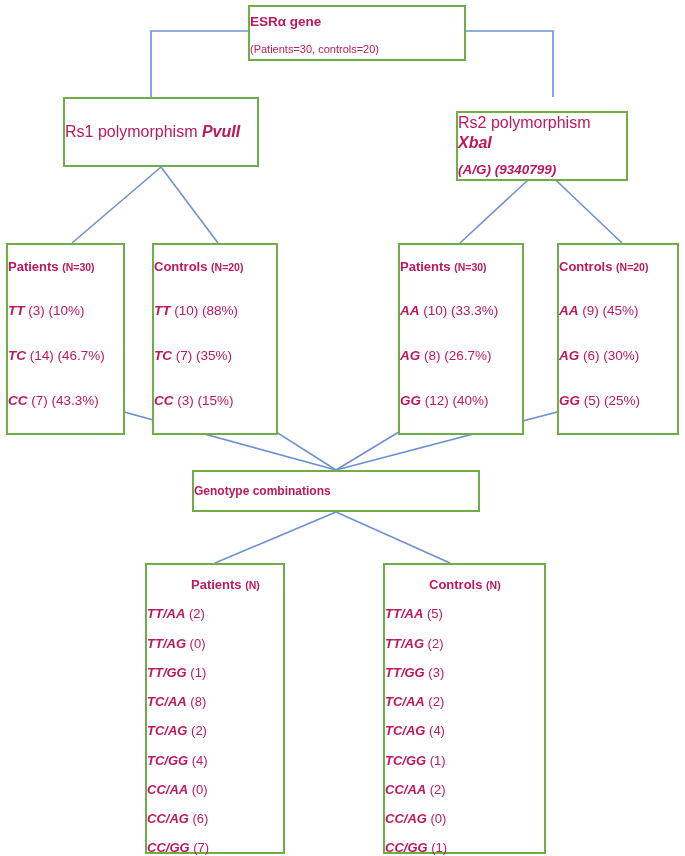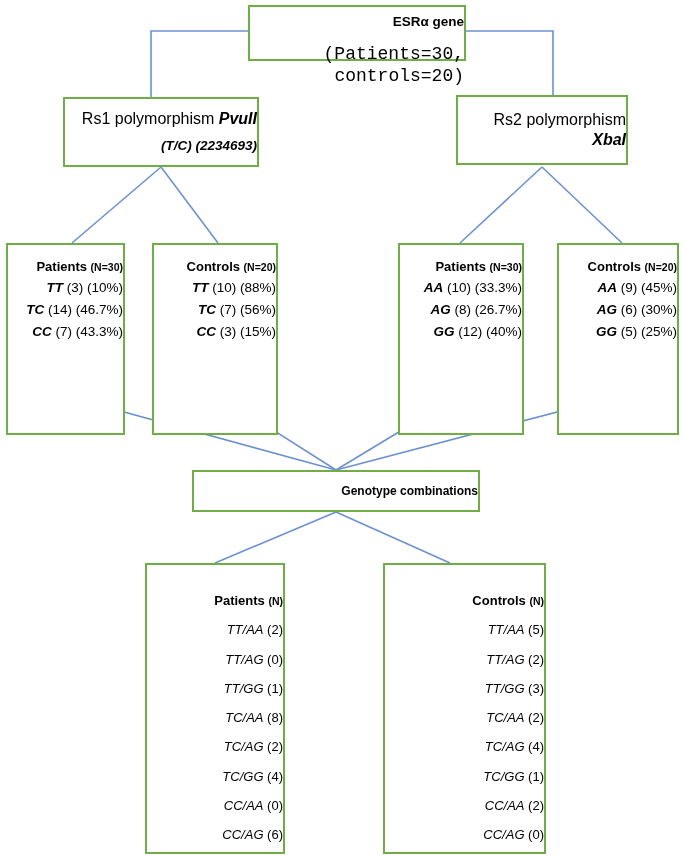--- a/index.html
+++ b/index.html
@@ -25,22 +25,22 @@
     top: 0;
     width: 685px;
     height: 856px;
     pointer-events: none;
   }
   .node {
     position: absolute;
     box-sizing: border-box;
     border: 2px solid #70AD47;
     background: #ffffff;
-    color: #000000;
-    text-align: right;
+    color: #be185d;
+    text-align: left;
     z-index: 2;
   }
   .node-inner {
     display: flex;
     flex-direction: column;
     justify-content: center;
     height: 100%;
     box-sizing: border-box;
   }
   .node-inner.top-align {
@@ -51,75 +51,75 @@
     line-height: 1.25;
   }
   
   #node-root { left: 248px; top: 5px; width: 218px; height: 56px; }
   #node-root .title {
     font-weight: bold;
     font-size: 13.5px;
     margin-top: 7px;
   }
   #node-root .sub {
-    font-size: 18px;
+    font-size: 11px;
     margin-top: 12px;
-    font-family: Liberation Mono, monospace;
   }
   
   .poly { height: 70px; }
   #node-rs1 { left: 63px; top: 97px; width: 196px; }
-  #node-rs2 { left: 456px; top: 95px; width: 172px; }
+  #node-rs2 { left: 456px; top: 111px; width: 172px; }
   .poly .l1 { font-size: 16px; }
   .poly .l2 { font-size: 13.5px; font-weight: bold; font-style: italic; margin-top: 9px; }
   .poly .gene { font-weight: bold; font-style: italic; }
   
   .geno { height: 192px; }
   #node-rs1-pat  { left: 6px;   top: 243px; width: 119px; }
   #node-rs1-ctrl { left: 152px; top: 243px; width: 126px; }
   #node-rs2-pat  { left: 398px; top: 243px; width: 126px; }
   #node-rs2-ctrl { left: 557px; top: 243px; width: 122px; }
   .geno .hdr {
     font-size: 13px;
     font-weight: bold;
     margin-top: 14px;
   }
   .geno .hdr .n {
     font-size: 10.5px;
     font-weight: bold;
   }
   .geno .row {
     font-size: 13.5px;
-    margin-top: 5px;
+    margin-top: 28px;
   }
   .geno .row .allele {
     font-weight: bold;
     font-style: italic;
   }
   
   #node-combo {
     left: 192px; top: 470px; width: 288px; height: 42px;
   }
   #node-combo .title { font-weight: bold; font-size: 12px; }
   
   .combo-box { height: 291px; top: 563px; }
   #node-combo-pat  { left: 145px; width: 140px; }
   #node-combo-ctrl { left: 383px; width: 163px; }
   .combo-box .hdr {
     font-size: 13px;
     font-weight: bold;
-    margin-top: 28px;
+    margin-top: 12px;
+    padding-left: 44px;
   }
   .combo-box .hdr .n { font-size: 10.5px; font-weight: bold; }
   .combo-box .row {
     font-size: 13px;
     margin-top: 13px;
   }
   .combo-box .row .allele {
-    font-weight: normal;
+    font-weight: bold;
     font-style: italic;
     margin-top: 20px;
   }
 </style>
 </head>
 <body>
 
 <div id="diagram">
 
   <svg id="connectors" width="685" height="856" viewBox="0 0 685 856">
@@ -148,44 +148,44 @@
   <div class="node" id="node-root">
     <div class="node-inner top-align">
       <span class="ln title">ESRα gene</span>
       <span class="ln sub">(Patients=30, controls=20)</span>
     </div>
   </div>
 
   <div class="node poly" id="node-rs1">
     <div class="node-inner">
       <span class="ln l1"><span>Rs1 polymorphism </span><span class="gene">PvuII</span></span>
-      <span class="ln l2">(T/C) (2234693)</span>
     </div>
   </div>
 
   <div class="node poly" id="node-rs2">
     <div class="node-inner">
       <span class="ln l1"><span>Rs2 polymorphism </span><span class="gene">XbaI</span></span>
+      <span class="ln l2">(A/G) (9340799)</span>
     </div>
   </div>
 
   <div class="node geno" id="node-rs1-pat">
     <div class="node-inner top-align">
       <span class="ln hdr"><span>Patients </span><span class="n">(N=30)</span></span>
       <span class="ln row"><span class="allele">TT</span><span> (3) (10%)</span></span>
       <span class="ln row"><span class="allele">TC</span><span> (14) (46.7%)</span></span>
       <span class="ln row"><span class="allele">CC</span><span> (7) (43.3%)</span></span>
     </div>
   </div>
 
   <div class="node geno" id="node-rs1-ctrl">
     <div class="node-inner top-align">
       <span class="ln hdr"><span>Controls </span><span class="n">(N=20)</span></span>
       <span class="ln row"><span class="allele">TT</span><span> (10) (88%)</span></span>
-      <span class="ln row"><span class="allele">TC</span><span> (7) (56%)</span></span>
+      <span class="ln row"><span class="allele">TC</span><span> (7) (35%)</span></span>
       <span class="ln row"><span class="allele">CC</span><span> (3) (15%)</span></span>
     </div>
   </div>
 
   <div class="node geno" id="node-rs2-pat">
     <div class="node-inner top-align">
       <span class="ln hdr"><span>Patients </span><span class="n">(N=30)</span></span>
       <span class="ln row"><span class="allele">AA</span><span> (10) (33.3%)</span></span>
       <span class="ln row"><span class="allele">AG</span><span> (8) (26.7%)</span></span>
       <span class="ln row"><span class="allele">GG</span><span> (12) (40%)</span></span>

